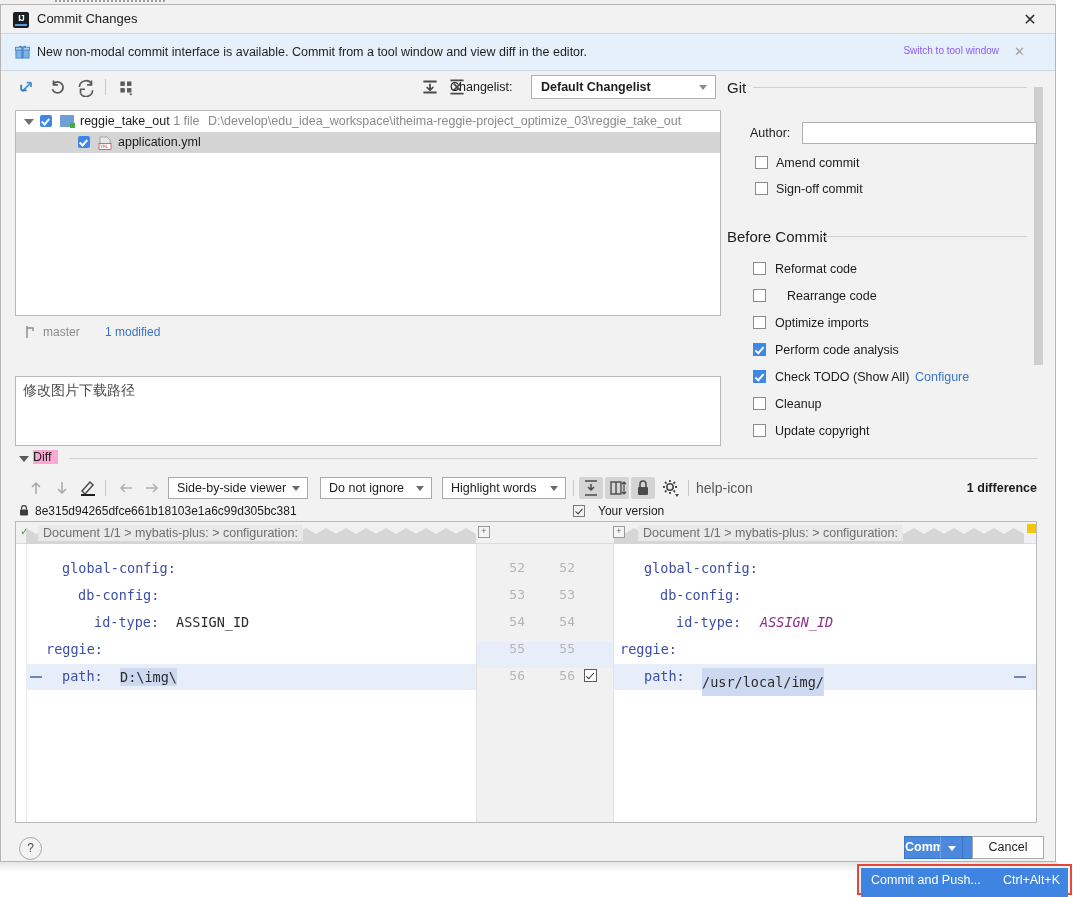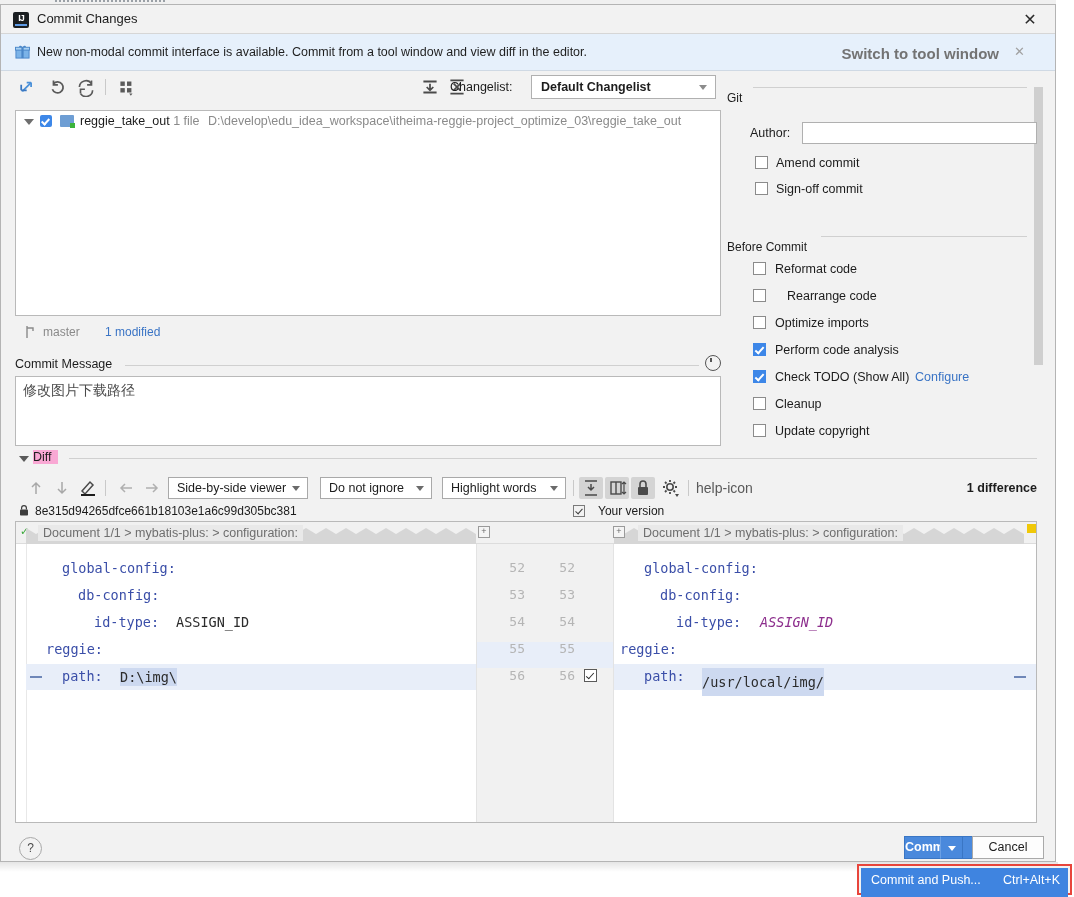--- a/index.html
+++ b/index.html
@@ -36,21 +36,21 @@
   .app-icon .ubar{position:absolute;left:2px;bottom:2px;width:12px;height:2px;background:#5d9ae5;}
   .title-text{position:absolute;left:36px;top:6px;font-size:13px;color:#1c1c1c;}
   .win-close{position:absolute;right:10px;top:4px;width:30px;height:22px;text-align:center;
      line-height:22px;font-size:16px;color:#2b2b2b;cursor:default;}
 
   
   .notif{position:absolute;left:0;top:29px;width:100%;height:37px;background:#e6f0fb;
      border-bottom:1px solid #cfd9e4;box-sizing:border-box;}
   .notif-icon{position:absolute;left:14px;top:10px;width:15px;height:15px;}
   .notif-text{position:absolute;left:36px;top:11px;font-size:12.5px;color:#1f1f1f;}
-  .notif-link{position:absolute;right:56px;top:11px;font-size:15px;color:#737373;cursor:pointer;font-weight:bold;}
+  .notif-link{position:absolute;right:56px;top:11px;font-size:10px;color:#8b5cf6;cursor:pointer;}
   .notif-close{position:absolute;right:30px;top:10px;font-size:13px;color:#a0a0a0;cursor:pointer;}
 
   
   .chg-toolbar{position:absolute;left:0;top:66px;width:1040px;height:32px;}
   .tb-ico{position:absolute;top:6px;width:22px;height:20px;cursor:pointer;}
   .sep-v{position:absolute;top:8px;width:1px;height:16px;background:#c9c9c9;}
   .chg-label{position:absolute;left:449px;top:9px;font-size:12.5px;color:#1c1c1c;}
   .chg-combo{position:absolute;left:530px;top:4px;width:185px;height:24px;background:#ffffff;
      border:1px solid #b0b0b0;box-sizing:border-box;}
   .chg-combo .val{position:absolute;left:9px;top:4px;font-size:12.5px;font-weight:bold;color:#1c1c1c;}
@@ -85,21 +85,21 @@
   .cm-head .lbl{position:absolute;left:0;top:0;font-size:12.5px;color:#1c1c1c;background:#f2f2f2;padding-right:6px;}
   .cm-head .line{position:absolute;left:110px;right:22px;top:8px;height:1px;background:#d0d0d0;}
   .cm-head .clock{position:absolute;right:0;top:-2px;width:14px;height:14px;border:1.5px solid #555;border-radius:50%;}
   .cm-head .clock:after{content:"";position:absolute;left:4px;top:2px;width:1.5px;height:4px;background:#555;}
   .cm-box{position:absolute;left:14px;top:371px;width:706px;height:70px;background:#ffffff;
      border:1px solid #b9b9b9;box-sizing:border-box;padding:5px 7px;
      font-family:"DejaVu Sans","Liberation Sans",sans-serif;font-size:14px;color:#4a4a4a;}
 
   
   .git-panel{position:absolute;left:726px;top:78px;width:310px;height:360px;}
-  .sec-title{position:absolute;font-size:12px;color:#1c1c1c;background:#f2f2f2;padding-right:6px;margin-top:12px;}
+  .sec-title{position:absolute;font-size:15px;color:#1c1c1c;background:#f2f2f2;padding-right:6px;}
   .sec-line{position:absolute;height:1px;background:#d0d0d0;}
   .lab{position:absolute;font-size:12.5px;color:#1c1c1c;}
   .author-in{position:absolute;left:75px;top:39px;width:235px;height:22px;background:#ffffff;
      border:1px solid #b0b0b0;box-sizing:border-box;}
   .ck{position:absolute;width:13px;height:13px;background:#ffffff;border:1px solid #8b8b8b;box-sizing:border-box;}
   .ck.on{background:#3d87e8;border-color:#3d87e8;}
   .ck.on:after{content:"";position:absolute;left:3px;top:1px;width:3px;height:7px;
      border:solid #ffffff;border-width:0 2px 2px 0;transform:rotate(42deg);}
   .cklab{position:absolute;font-size:12.5px;color:#1c1c1c;}
   .cklink{position:absolute;font-size:12.5px;color:#3a74c5;cursor:pointer;}
@@ -256,36 +256,40 @@
     <div class="trow">
       <div class="tw open" style="left:8px"></div>
       <div class="cbx" style="left:24px"></div>
       <div class="ficon mod" style="left:44px"></div>
       <span style="margin-left:64px" class="tname">reggie_take_out</span>
       <span class="tmeta">1 file</span>
       <span class="tmeta" style="margin-left:5px">D:\develop\edu_idea_workspace\itheima-reggie-project_optimize_03\reggie_take_out</span>
     </div>
 
 
+    <div class="trow sel">
+      <div class="cbx" style="left:62px"></div>
+      <svg class="yml" style="left:82px" viewBox="0 0 14 14">
+        <path d="M2 1 H9 L12 4 V13 H2 Z" fill="#e8e8e8" stroke="#9a9a9a" stroke-width="0.8"></path>
+        <rect x="1" y="7.5" width="12" height="6" fill="#ffffff" stroke="#d24b4b" stroke-width="0.8"></rect>
+        <text x="2" y="12.3" font-size="4.6" fill="#d24b4b" font-family="monospace">YML</text>
+      </svg>
+      <span style="margin-left:102px" class="tname">application.yml</span>
+    </div>
   </div>
 
   <div class="branch">
     <svg style="position:absolute;left:9px;top:2px;width:13px;height:14px" viewBox="0 0 13 14">
       <path d="M3 1 L3 13" stroke="#8a8a8a" stroke-width="1.4"></path>
       <path d="M3 3 L9 3 L9 6" stroke="#8a8a8a" stroke-width="1.4" fill="none"></path>
     </svg>
     <div class="bname">master</div>
     <div class="bmod">1 modified</div>
   </div>
 
-  <div class="cm-head">
-    <div class="lbl">Commit Message</div>
-    <div class="line"></div>
-    <div class="clock"></div>
-  </div>
   <div class="cm-box">修改图片下载路径</div>
 
   <div class="git-scroll-track"></div>
   <div class="git-scroll"></div>
 
   <div class="git-panel">
     <div class="sec-title" style="left:0;top:-4px">Git</div>
     <div class="sec-line" style="left:26px;right:10px;top:4px"></div>
 
     <div class="lab" style="left:23px;top:43px">Author:</div>

